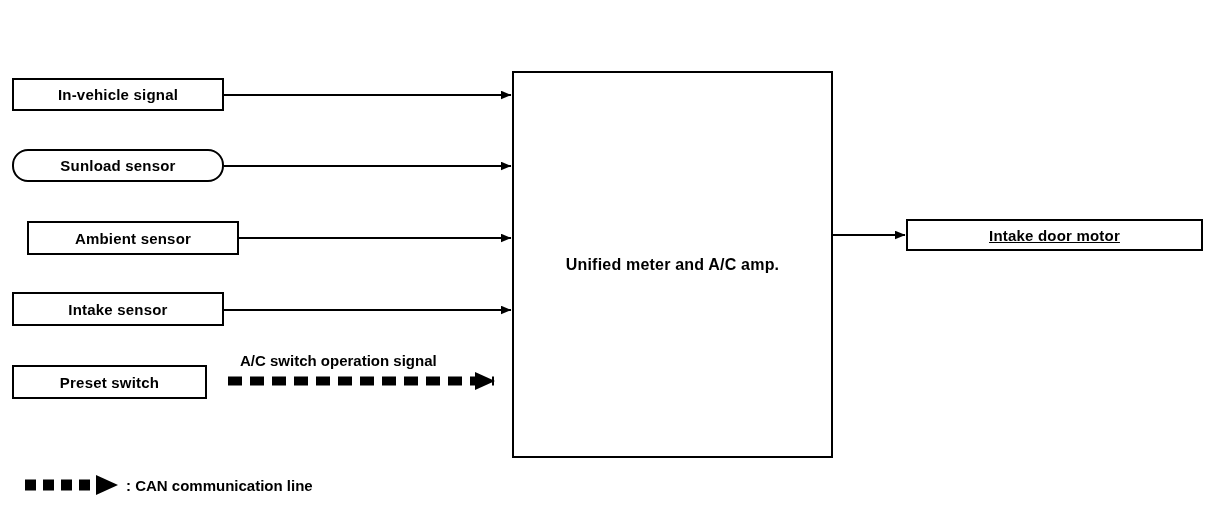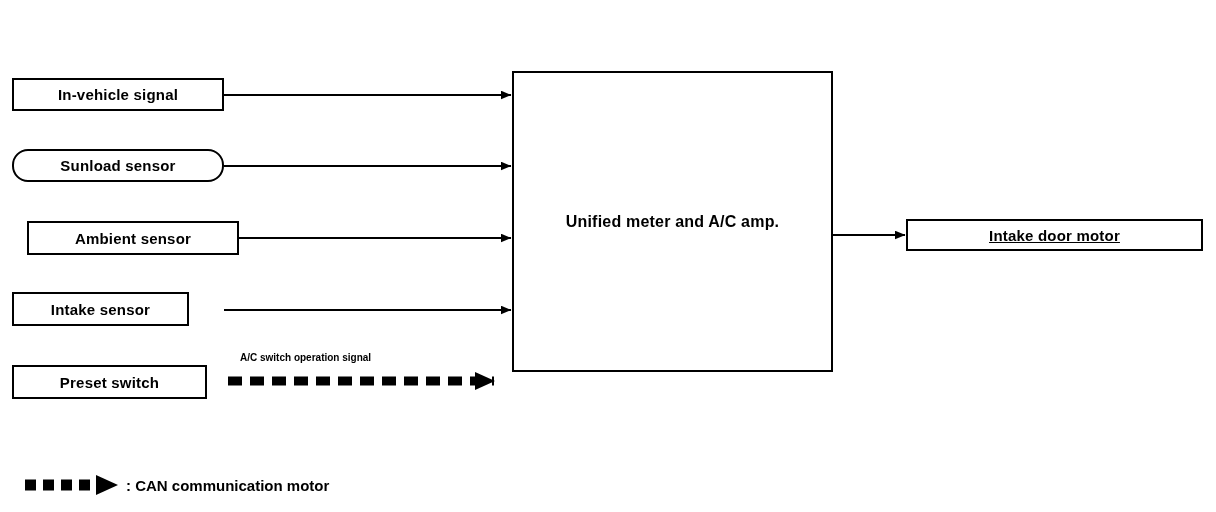--- a/index.html
+++ b/index.html
@@ -8,29 +8,29 @@
   #diagram{position:absolute;left:0;top:0;width:1216px;height:512px;}
 
   .box{position:absolute;box-sizing:border-box;border:2px solid #000;background:#fff;
        display:flex;align-items:center;justify-content:center;}
   .box-label{font-size:15px;font-weight:bold;letter-spacing:0.2px;
              white-space:nowrap;line-height:1;color:#000;}
 
   .in-vehicle-sensor{left:12px;top:78px;width:212px;height:33px;}
   .sunload-sensor  {left:12px;top:149px;width:212px;height:33px;border-radius:16px;}
   .ambient-sensor  {left:12px;top:221px;width:212px;height:34px;margin-left:15px;}
-  .intake-sensor   {left:12px;top:292px;width:177px;height:34px;}
+  .intake-sensor   {left:12px;top:292px;width:212px;height:34px;}
   .preset-switch   {left:12px;top:365px;width:195px;height:34px;}
 
-  .unified-amp{left:512px;top:71px;width:321px;height:301px;border:2px solid #000;}
+  .unified-amp{left:512px;top:71px;width:321px;height:387px;border:2px solid #000;}
   .unified-amp .box-label{font-size:16px;}
 
   .intake-door-motor{left:906px;top:219px;width:297px;height:32px;text-decoration:underline;}
 
-  .edge-label{position:absolute;font-size:10px;font-weight:bold;white-space:nowrap;
+  .edge-label{position:absolute;font-size:15px;font-weight:bold;white-space:nowrap;
               line-height:1;color:#000;}
   .can-edge-label{left:240px;top:353px;}
 
   .legend{position:absolute;left:24px;top:472px;height:26px;display:flex;align-items:center;}
   .legend-marker{width:96px;height:26px;display:block;}
   .legend-text{font-size:15px;font-weight:bold;white-space:nowrap;margin-left:6px;color:#000;}
 </style>
 </head>
 <body>
 
@@ -78,14 +78,14 @@
   <span class="box-label">Intake door motor</span>
 </div>
 
 <div class="edge-label can-edge-label">A/C switch operation signal</div>
 
 <div class="legend">
   <svg class="legend-marker" viewBox="0 0 96 26" xmlns="http://www.w3.org/2000/svg">
     <line x1="1" y1="13" x2="74" y2="13" stroke="#000" stroke-width="11" stroke-dasharray="11,7"></line>
     <path d="M72,3 L94,13 L72,23 Z" fill="#000"></path>
   </svg>
-  <span class="legend-text">: CAN communication motor</span>
+  <span class="legend-text">: CAN communication line</span>
 </div>
 
 </body></html>

